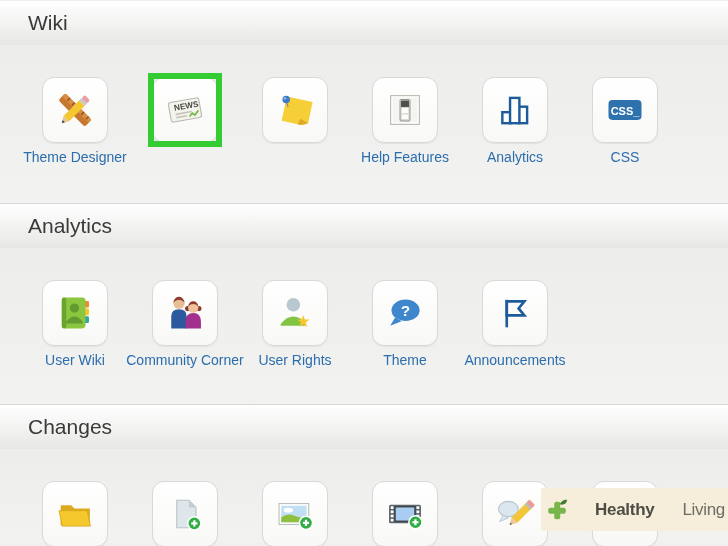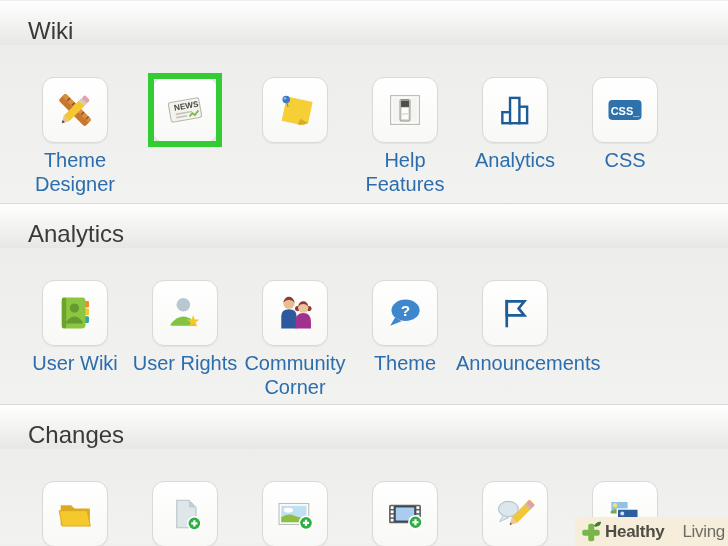--- a/index.html
+++ b/index.html
@@ -6,25 +6,25 @@
   body{
     width:728px;height:546px;overflow:hidden;position:relative;
     background:#f0f0ee;
     font-family:"Liberation Sans", sans-serif;
     -webkit-font-smoothing:antialiased;
   }
   .page{width:728px;height:546px;position:relative;}
 
   .section-header{
     height:45px;
-    display:flex;align-items:flex-end;
+    display:flex;align-items:center;
     padding-left:28px;
     background:linear-gradient(#ffffff, #e7e7e5);
     border-top:1px solid #d8d8d6;
-    font-size:24px;color:#3a3a3a;
+    font-size:21px;color:#3a3a3a;
     box-sizing:border-box;
   }
   .section-header.first{border-top:1px solid #eeeeec;}
 
   .tiles{
     display:flex;align-items:flex-start;
     padding:32px 0 0 20px;
     background:linear-gradient(#ededeb, #f2f2f0);
     box-sizing:border-box;
   }
@@ -42,32 +42,33 @@
     display:flex;align-items:center;justify-content:center;
     box-sizing:content-box;
   }
   .highlight-frame{
     position:absolute;inset:-4px;
     border:6px solid #33cc33;
     z-index:3;
   }
   .label{
     margin-top:6px;width:118px;
-    font-size:20px;line-height:1.18;color:#2b6dad;
+    font-size:14px;line-height:1.18;color:#2b6dad;
     text-align:center;
   }
 
   .watermark{
-    position:absolute;right:0;bottom:0;height:29px;z-index:5;
+    position:absolute;right:0;bottom:15px;height:43px;z-index:5;
     background:#f6eeda;
     display:flex;align-items:center;
     padding:0 3px 0 4px;
+    gap:24px;
   }
   .watermark .wm-bold{font-weight:bold;font-size:17px;color:#4e4d45;margin-left:2px;letter-spacing:-0.3px;}
-  .watermark .wm-reg{font-size:17px;color:#6e6d65;margin-left:18px;letter-spacing:-0.3px;}
+  .watermark .wm-reg{font-size:17px;color:#6e6d65;margin-left:4px;letter-spacing:-0.3px;}
 
   svg{display:block;}
   svg text{font-family:"Liberation Sans", sans-serif;}
 </style>
 </head>
 <body>
 
 <div class="page">
 
   <div class="section-header first">
@@ -185,51 +186,51 @@
             <rect x="28.2" y="16" width="4.5" height="6" rx="1" fill="#f6c62d"></rect>
             <rect x="28.2" y="23" width="4.5" height="6" rx="1" fill="#2fa8a0"></rect>
             <rect x="8" y="6" width="21.5" height="28" rx="3" fill="#8cc63f"></rect>
             <rect x="8" y="6" width="4" height="28" rx="2" fill="#6ba32c"></rect>
             <circle cx="19.5" cy="15.5" r="4.2" fill="#639b31"></circle>
             <path d="M12 28 q7.5 -9.5 15 0 v1.5 h-15 z" fill="#639b31"></path>
           </svg>
         </div>
       </div>
       <div class="label">User Wiki</div>
-    </div>
-
-    <div class="item">
-      <div class="tile-wrap">
-        <div class="tile">
-          <svg width="44" height="44" viewBox="0 0 40 40">
-            <circle cx="18.5" cy="12.5" r="6.2" fill="#b9c7d1"></circle>
-            <path d="M7 30 q11.5 -13.5 23 0 v1.5 H7 z" fill="#82c341"></path>
-            <polygon points="27.5,21.8 28.9,25.9 33.2,25.9 29.8,28.5 31.0,32.7 27.5,30.2 24.0,32.7 25.2,28.5 21.8,25.9 26.1,25.9" fill="#f7c52c"></polygon>
-          </svg>
-        </div>
-      </div>
-      <div class="label">User Rights</div>
     </div>
 
     <div class="item">
       <div class="tile-wrap">
         <div class="tile">
           <svg width="44" height="44" viewBox="0 0 40 40">
             <circle cx="14.5" cy="11" r="5.2" fill="#e9bd93"></circle>
             <path d="M9.3 10.5 q1.5 -5.2 5.2 -5.2 q3.7 0 5.2 5.2 q-2.5 -2.6 -5.2 -2.6 q-2.7 0 -5.2 2.6 z" fill="#8d3a32"></path>
             <path d="M7.5 34 v-11 q0 -6.5 7 -6.5 q7 0 7 6.5 v11 z" fill="#2d5a9e"></path>
             <circle cx="22.3" cy="16" r="2.3" fill="#8d3a32"></circle>
             <circle cx="32.7" cy="16" r="2.3" fill="#8d3a32"></circle>
             <circle cx="27.5" cy="15" r="4.7" fill="#eec39a"></circle>
             <path d="M22.8 14 q1.2 -4.6 4.7 -4.6 q3.5 0 4.7 4.6 q-2.2 -2.2 -4.7 -2.2 q-2.5 0 -4.7 2.2 z" fill="#8d3a32"></path>
             <path d="M20.5 34 v-6 q0 -8 7 -8 q7 0 7 8 v6 z" fill="#a1308e"></path>
           </svg>
         </div>
       </div>
       <div class="label">Community Corner</div>
+    </div>
+
+    <div class="item">
+      <div class="tile-wrap">
+        <div class="tile">
+          <svg width="44" height="44" viewBox="0 0 40 40">
+            <circle cx="18.5" cy="12.5" r="6.2" fill="#b9c7d1"></circle>
+            <path d="M7 30 q11.5 -13.5 23 0 v1.5 H7 z" fill="#82c341"></path>
+            <polygon points="27.5,21.8 28.9,25.9 33.2,25.9 29.8,28.5 31.0,32.7 27.5,30.2 24.0,32.7 25.2,28.5 21.8,25.9 26.1,25.9" fill="#f7c52c"></polygon>
+          </svg>
+        </div>
+      </div>
+      <div class="label">User Rights</div>
     </div>
 
     <div class="item">
       <div class="tile-wrap">
         <div class="tile">
           <svg width="44" height="44" viewBox="0 0 40 40">
             <path d="M11 24 l-4.5 7.5 l10.5 -4 z" fill="#3f87cd"></path>
             <ellipse cx="20.5" cy="17.5" rx="12.8" ry="9.8" fill="#3f87cd"></ellipse>
             <text x="20.5" y="22.8" text-anchor="middle" font-size="14" font-weight="bold" fill="#ffffff">?</text>
           </svg>

